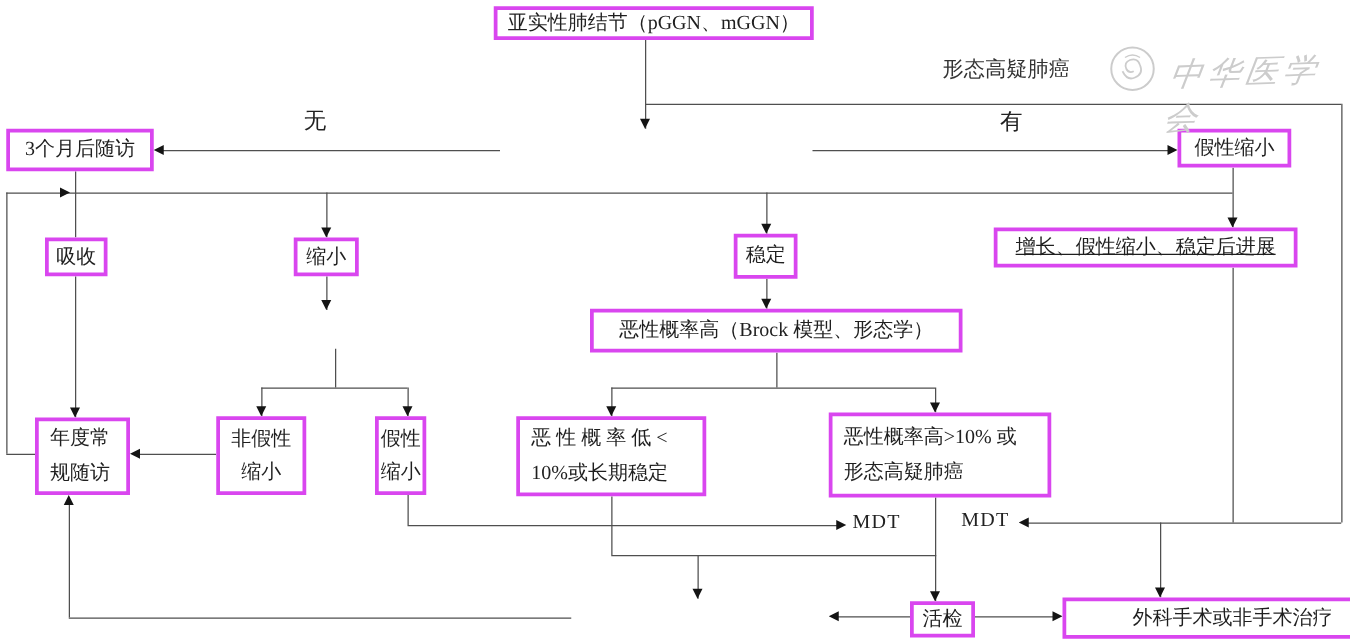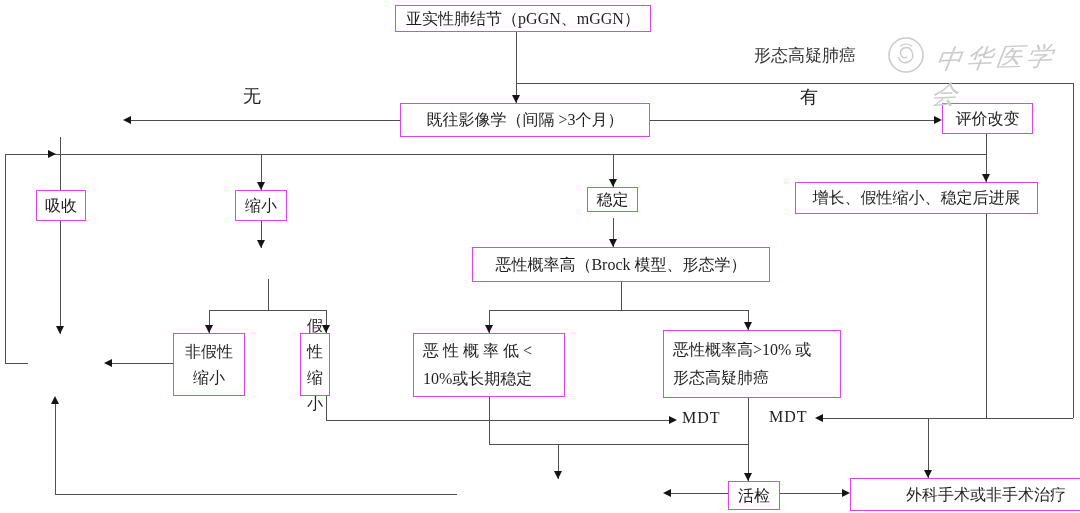--- a/index.html
+++ b/index.html
@@ -1,21 +1,21 @@
 <!DOCTYPE html>
 <html><head>
 <meta charset="utf-8">
 <style>
   html,body{margin:0;padding:0;background:#ffffff;}
   #canvas{
     position:relative;width:1080px;height:513px;background:#ffffff;overflow:hidden;
     font-family:"Liberation Serif","DejaVu Serif",serif;color:#1f1f1f;
   }
   .bx{
-    position:absolute;border:1px solid #d946ef;background:#ffffff;
+    position:absolute;border:3px solid #d946ef;background:#ffffff;
     display:flex;align-items:center;justify-content:center;
     font-size:16px;line-height:26px;text-align:center;box-sizing:border-box;
   }
   .pre{white-space:pre-line;}
   .leftal{justify-content:flex-start;text-align:left;padding:2px 9px;line-height:28px;}
   .hl{position:absolute;height:1px;background:#4f4f4f;}
   .vl{position:absolute;width:1px;background:#4f4f4f;}
   .ar,.al,.ad,.au{position:absolute;width:0;height:0;}
   .ad{border-left:4px solid transparent;border-right:4px solid transparent;border-top:8px solid #141414;}
   .au{border-left:4px solid transparent;border-right:4px solid transparent;border-bottom:8px solid #141414;}
@@ -91,30 +91,32 @@
   <div class="ar" style="left:669px;top:416px;"></div>
   <div class="al" style="left:815px;top:414px;"></div>
   <div class="ad" style="left:744px;top:473px;"></div>
   <div class="ad" style="left:554px;top:471px;"></div>
   <div class="ad" style="left:924px;top:470px;"></div>
   <div class="al" style="left:663px;top:489px;"></div>
   <div class="ar" style="left:842px;top:489px;"></div>
   <div class="au" style="left:51px;top:396px;"></div>
 
   <div class="bx" style="left:395px;top:5px;width:256px;height:27px;">亚实性肺结节（pGGN、mGGN）</div>
-  <div class="bx" style="left:400px;top:103px;width:250px;height:34px;">既往影像学（间隔 &gt;3个月）</div>
-  <div class="bx" style="left:942px;top:103px;width:91px;height:31px;">评价改变</div>
+  <div class="bx" style="left:5px;top:103px;width:118px;height:34px;">3个月后随访</div>
+  <div class="bx" style="left:942px;top:103px;width:91px;height:31px;">假性缩小</div>
   <div class="bx" style="left:36px;top:190px;width:50px;height:31px;">吸收</div>
   <div class="bx" style="left:235px;top:190px;width:52px;height:31px;">缩小</div>
-  <div class="bx" style="left:587px;top:187px;width:51px;height:25px;">稳定</div>
-  <div class="bx" style="left:795px;top:182px;width:243px;height:32px;">增长、假性缩小、稳定后进展</div>
+  <div class="bx" style="left:587px;top:187px;width:51px;height:36px;">稳定</div>
+  <div class="bx" style="left:795px;top:182px;width:243px;height:32px;text-decoration:underline;">增长、假性缩小、稳定后进展</div>
   <div class="bx" style="left:472px;top:247px;width:298px;height:35px;">恶性概率高（Brock 模型、形态学）</div>
+  <div class="bx pre leftal" style="left:28px;top:334px;width:76px;height:62px;">年度常
+规随访</div>
   <div class="bx pre" style="left:173px;top:333px;width:72px;height:63px;">非假性
 缩小</div>
-  <div class="bx pre" style="left:300px;top:333px;width:30px;height:63px;">假性
+  <div class="bx pre" style="left:300px;top:333px;width:41px;height:63px;">假性
 缩小</div>
   <div class="bx pre leftal" style="left:413px;top:333px;width:152px;height:64px;">恶 性 概 率 低 &lt;
 10%或长期稳定</div>
   <div class="bx pre leftal" style="left:663px;top:330px;width:178px;height:68px;">恶性概率高&gt;10% 或
 形态高疑肺癌</div>
   <div class="bx" style="left:728px;top:481px;width:52px;height:29px;">活检</div>
   <div class="bx" style="left:850px;top:478px;width:240px;height:33px;padding-left:32px;">外科手术或非手术治疗</div>
 
   <div class="lbl" style="left:243px;top:84px;">无</div>
   <div class="lbl" style="left:800px;top:85px;">有</div>

